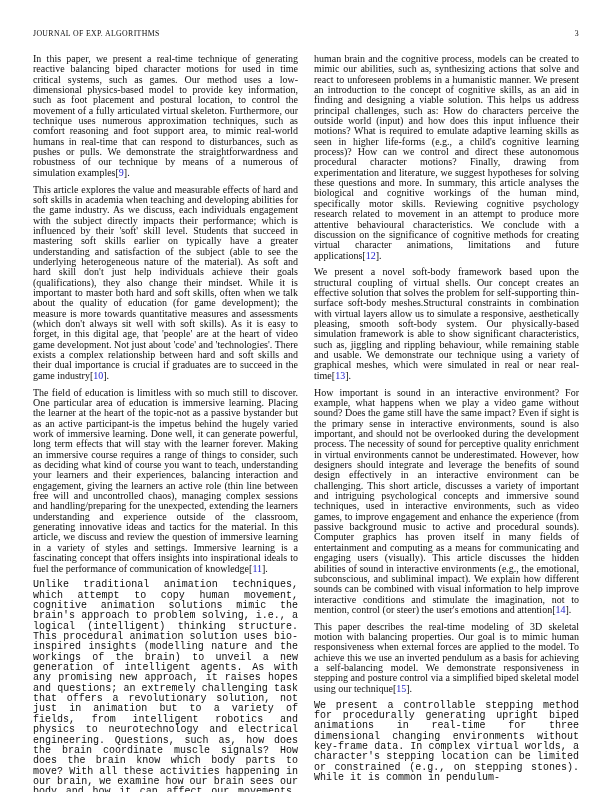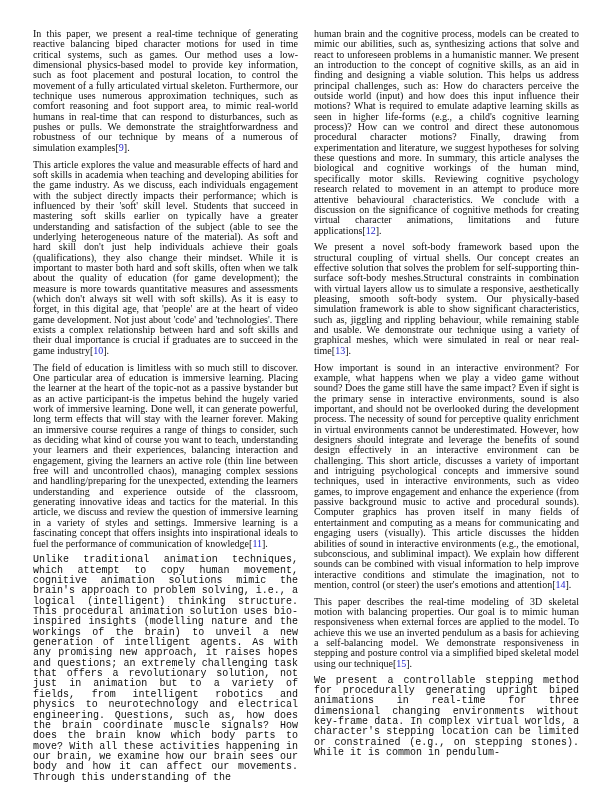--- a/index.html
+++ b/index.html
@@ -53,20 +53,24 @@
   }
   .cite-num {
     color: #2222cc;
   }
 </style>
 </head>
 <body>
 
 <div class="page">
 
+  <div class="running-header">
+    <span>JOURNAL OF EXP. ALGORITHMS</span>
+    <span>3</span>
+  </div>
 
   <div class="columns">
 
     <div class="col">
       <p><span>In this paper, we present a real-time technique of generating reactive balancing biped character motions for used in time critical systems, such as games. Our method uses a low-dimensional physics-based model to provide key information, such as foot placement and postural location, to control the movement of a fully articulated virtual skeleton. Furthermore, our technique uses numerous approximation techniques, such as comfort reasoning and foot support area, to mimic real-world humans in real-time that can respond to disturbances, such as pushes or pulls. We demonstrate the straightforwardness and robustness of our technique by means of a numerous of simulation examples</span><a class="cite"><span>[</span><span class="cite-num">9</span><span>].</span></a></p>
 
       <p><span>This article explores the value and measurable effects of hard and soft skills in academia when teaching and developing abilities for the game industry. As we discuss, each individuals engagement with the subject directly impacts their performance; which is influenced by their 'soft' skill level. Students that succeed in mastering soft skills earlier on typically have a greater understanding and satisfaction of the subject (able to see the underlying heterogeneous nature of the material). As soft and hard skill don't just help individuals achieve their goals (qualifications), they also change their mindset. While it is important to master both hard and soft skills, often when we talk about the quality of education (for game development); the measure is more towards quantitative measures and assessments (which don't always sit well with soft skills). As it is easy to forget, in this digital age, that 'people' are at the heart of video game development. Not just about 'code' and 'technologies'. There exists a complex relationship between hard and soft skills and their dual importance is crucial if graduates are to succeed in the game industry</span><a class="cite"><span>[</span><span class="cite-num">10</span><span>].</span></a></p>
 
       <p><span>The field of education is limitless with so much still to discover. One particular area of education is immersive learning. Placing the learner at the heart of the topic-not as a passive bystander but as an active participant-is the impetus behind the hugely varied work of immersive learning. Done well, it can generate powerful, long term effects that will stay with the learner forever. Making an immersive course requires a range of things to consider, such as deciding what kind of course you want to teach, understanding your learners and their experiences, balancing interaction and engagement, giving the learners an active role (thin line between free will and uncontrolled chaos), managing complex sessions and handling/preparing for the unexpected, extending the learners understanding and experience outside of the classroom, generating innovative ideas and tactics for the material. In this article, we discuss and review the question of immersive learning in a variety of styles and settings. Immersive learning is a fascinating concept that offers insights into inspirational ideals to fuel the performance of communication of knowledge</span><a class="cite"><span>[</span><span class="cite-num">11</span><span>].</span></a></p>
 

